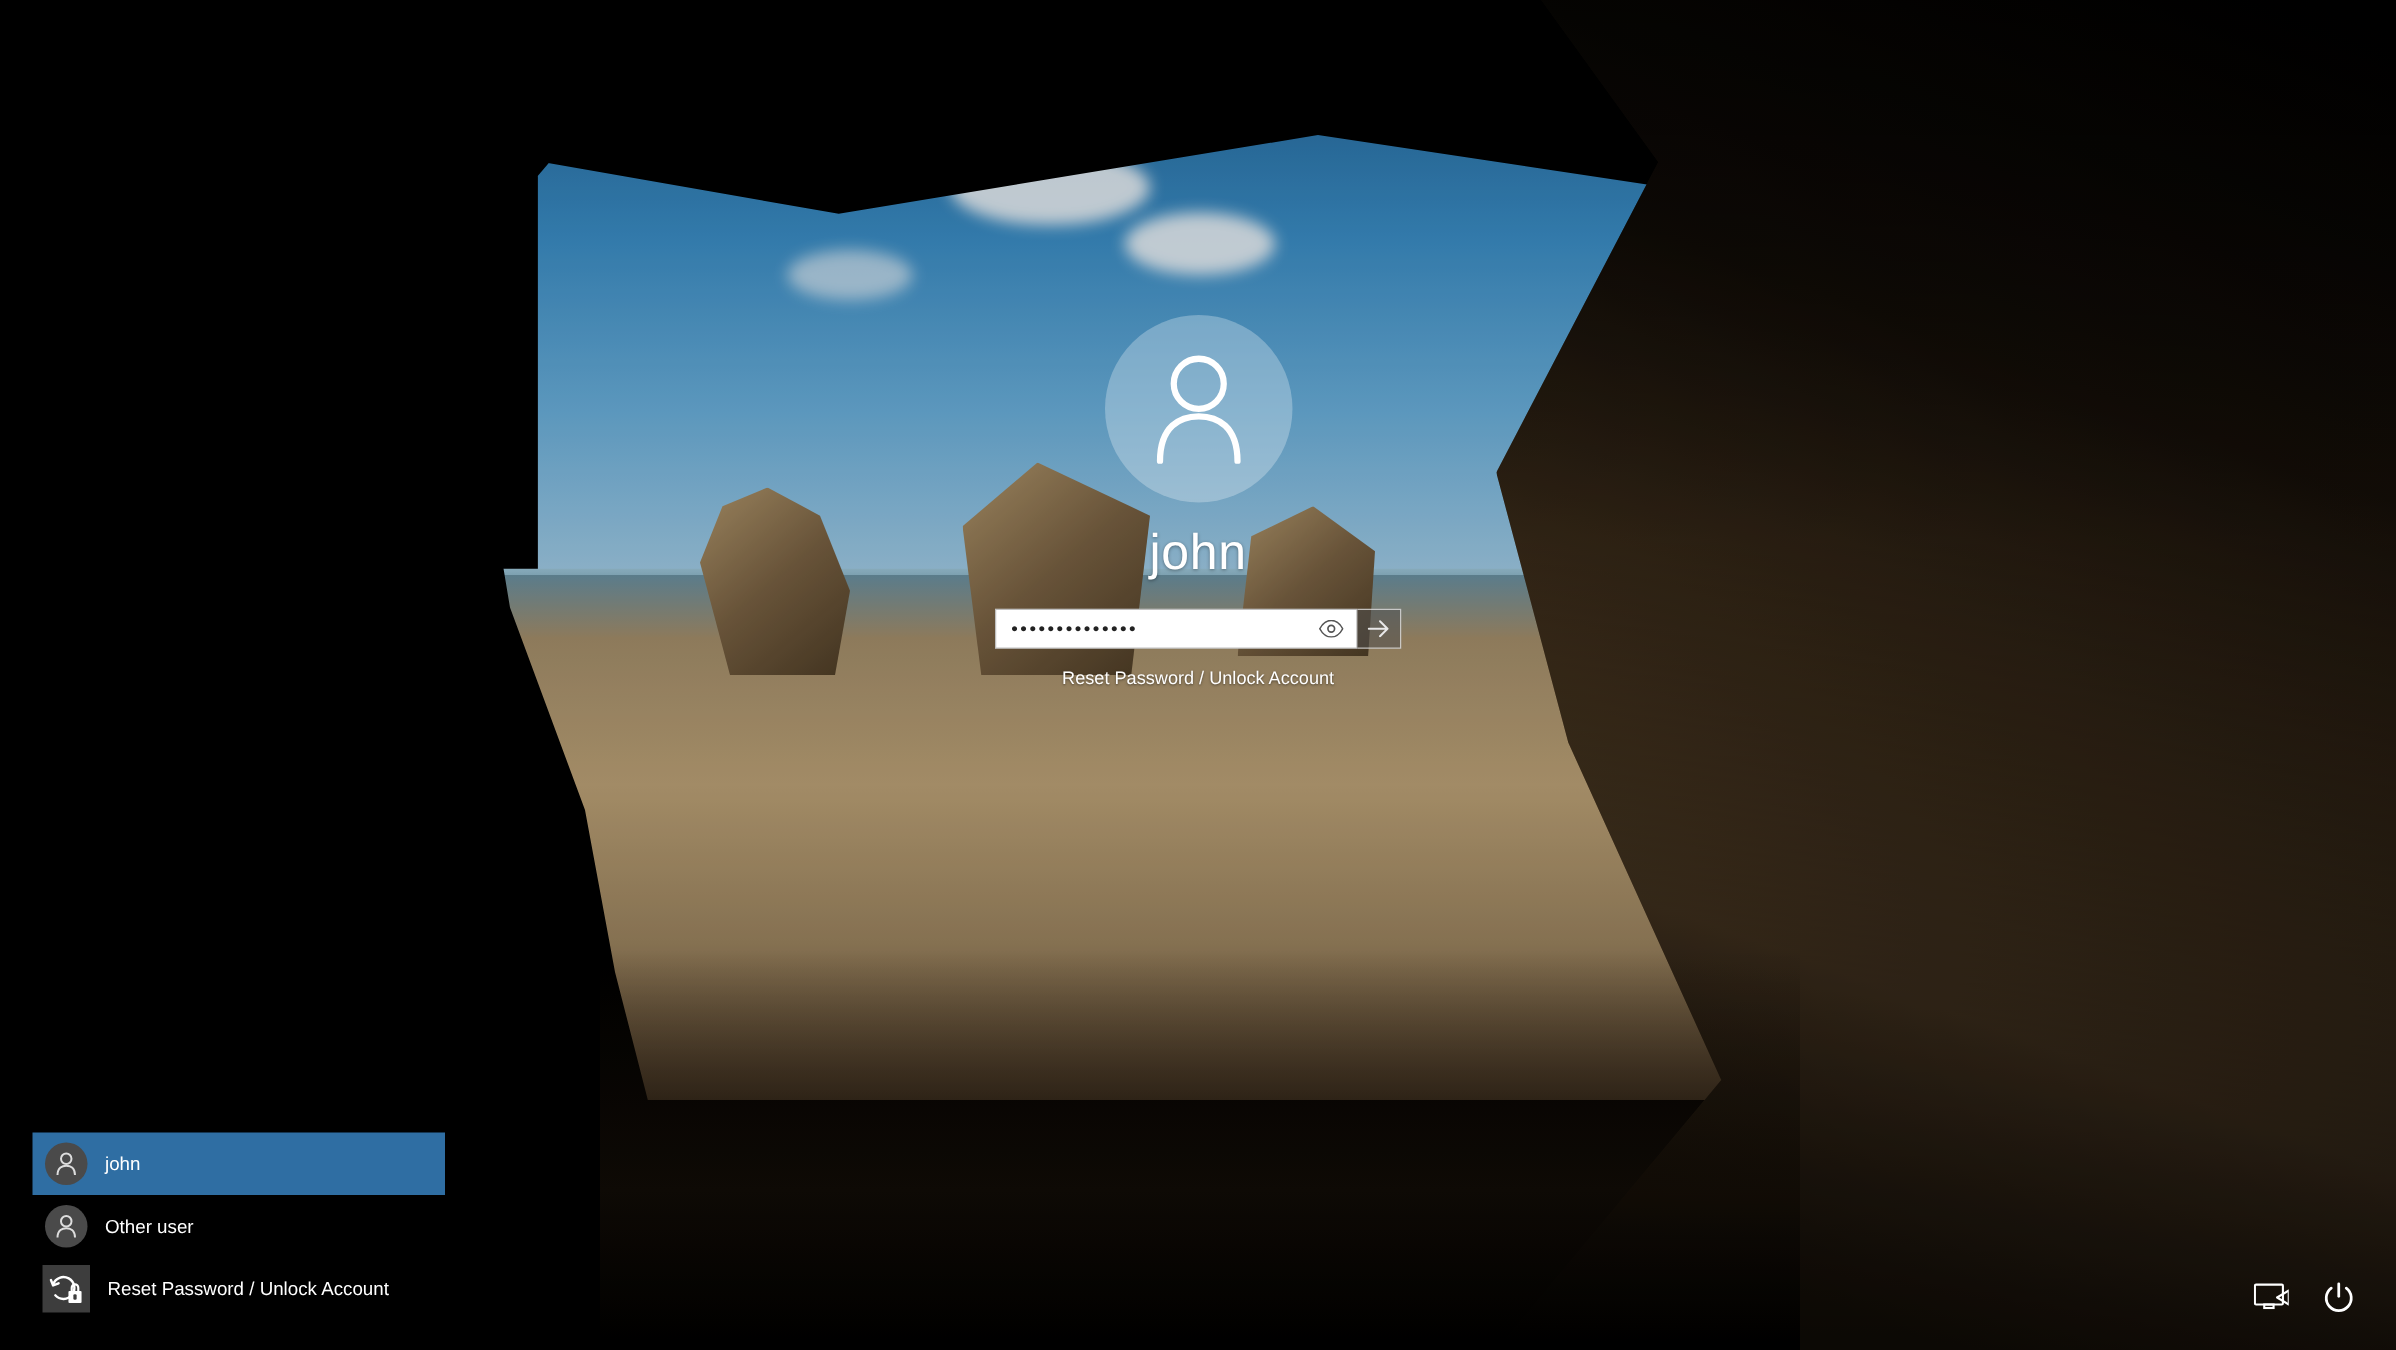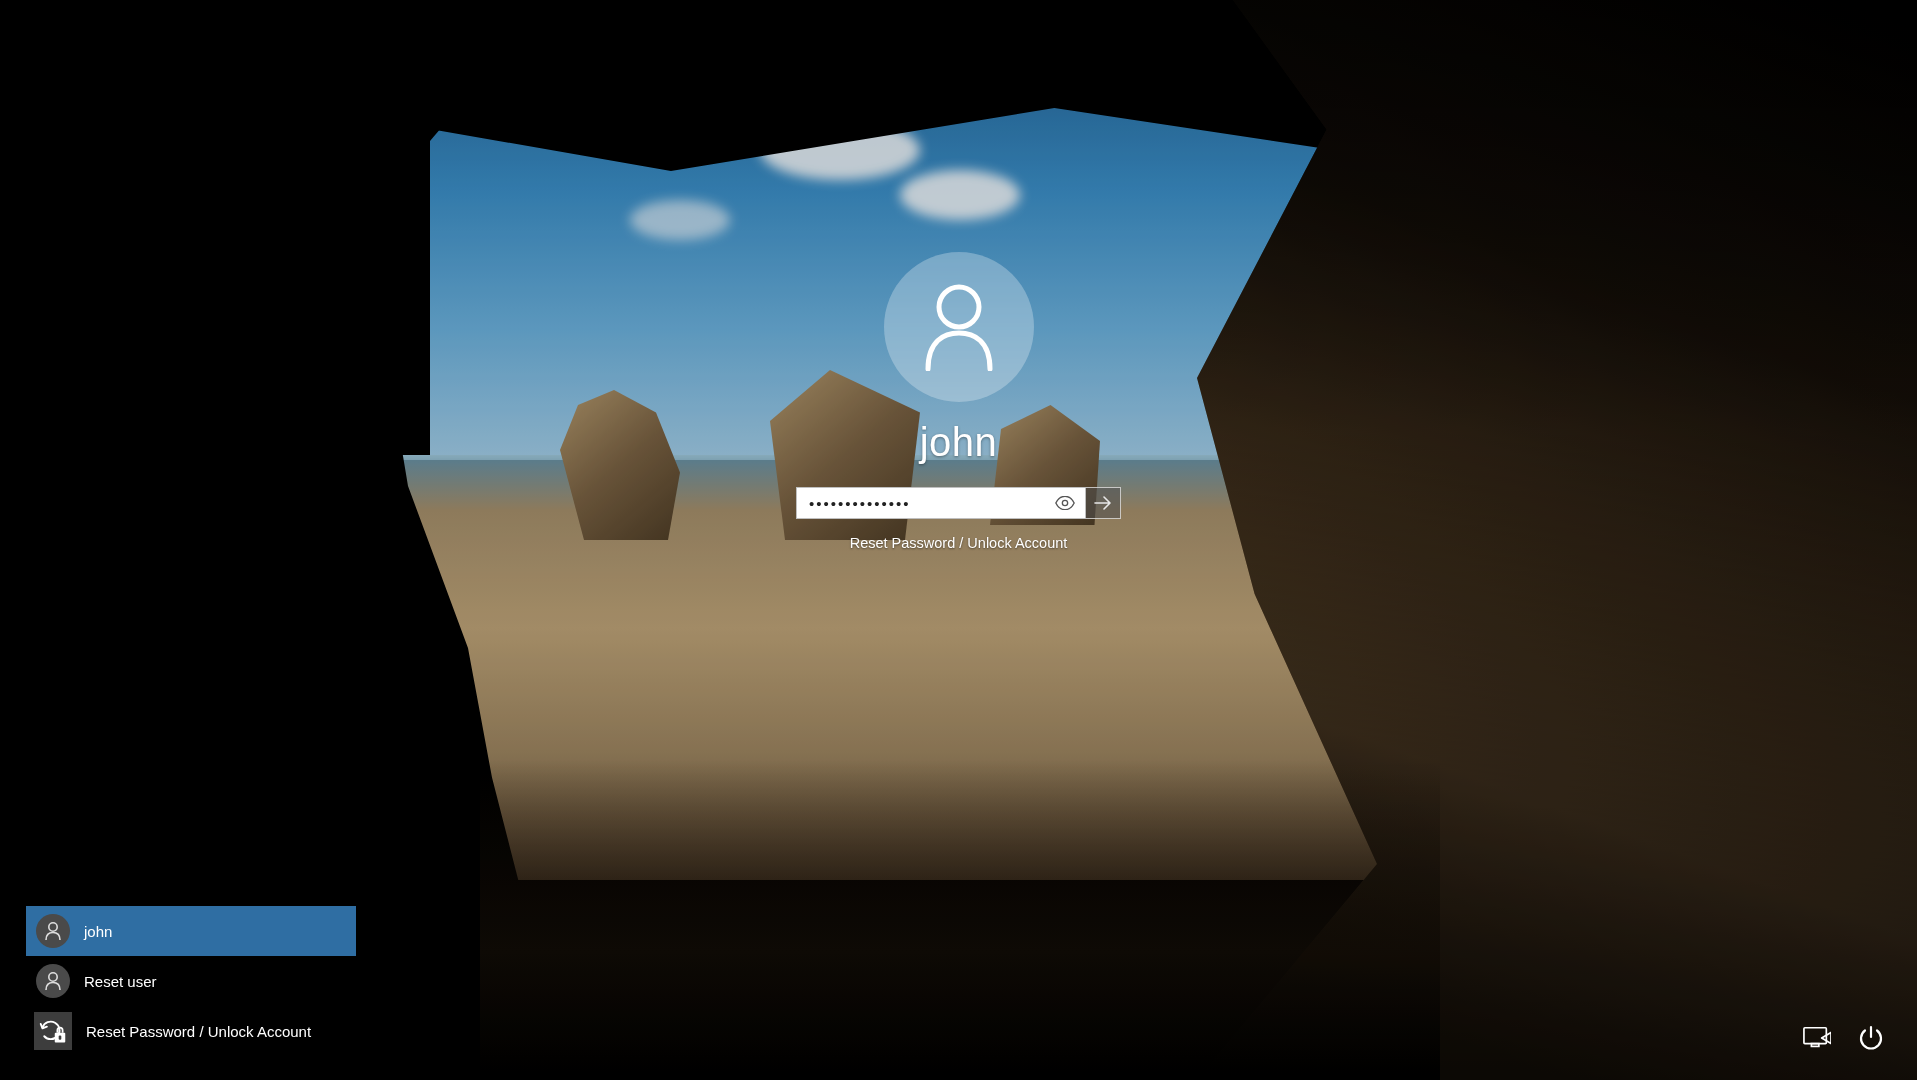--- a/index.html
+++ b/index.html
@@ -242,21 +242,21 @@
     <span>john</span>
   </div>
 
   <div class="acct-item">
     <div class="acct-avatar">
       <svg width="18" height="20" viewBox="0 0 18 20">
           <circle cx="9" cy="6" r="4.2" fill="none" stroke="#ddd" stroke-width="1.6"></circle>
           <path d="M2 19 C2 13 6 11.5 9 11.5 C12 11.5 16 13 16 19" fill="none" stroke="#ddd" stroke-width="1.6"></path>
         </svg>
     </div>
-    <span>Reset user</span>
+    <span>Other user</span>
   </div>
 
   <div class="acct-item" style="padding-left:8px;">
     <div class="acct-icon-square">
       <svg width="28" height="28" viewBox="0 0 32 32">
         <path d="M4 12 A10 10 0 1 1 6 22" fill="none" stroke="#fff" stroke-width="2.2" stroke-linecap="round"></path>
         <path d="M2 8 L4 13 L9 11" fill="none" stroke="#fff" stroke-width="2.2" stroke-linecap="round" stroke-linejoin="round"></path>
         <rect x="18" y="18" width="12" height="11" rx="1" fill="#fff"></rect>
         <path d="M21 18 v-3 a3 3 0 0 1 6 0 v3" fill="none" stroke="#fff" stroke-width="2"></path>
         <rect x="22.5" y="21" width="3" height="5" rx="1.2" fill="#3d3d3d"></rect>

